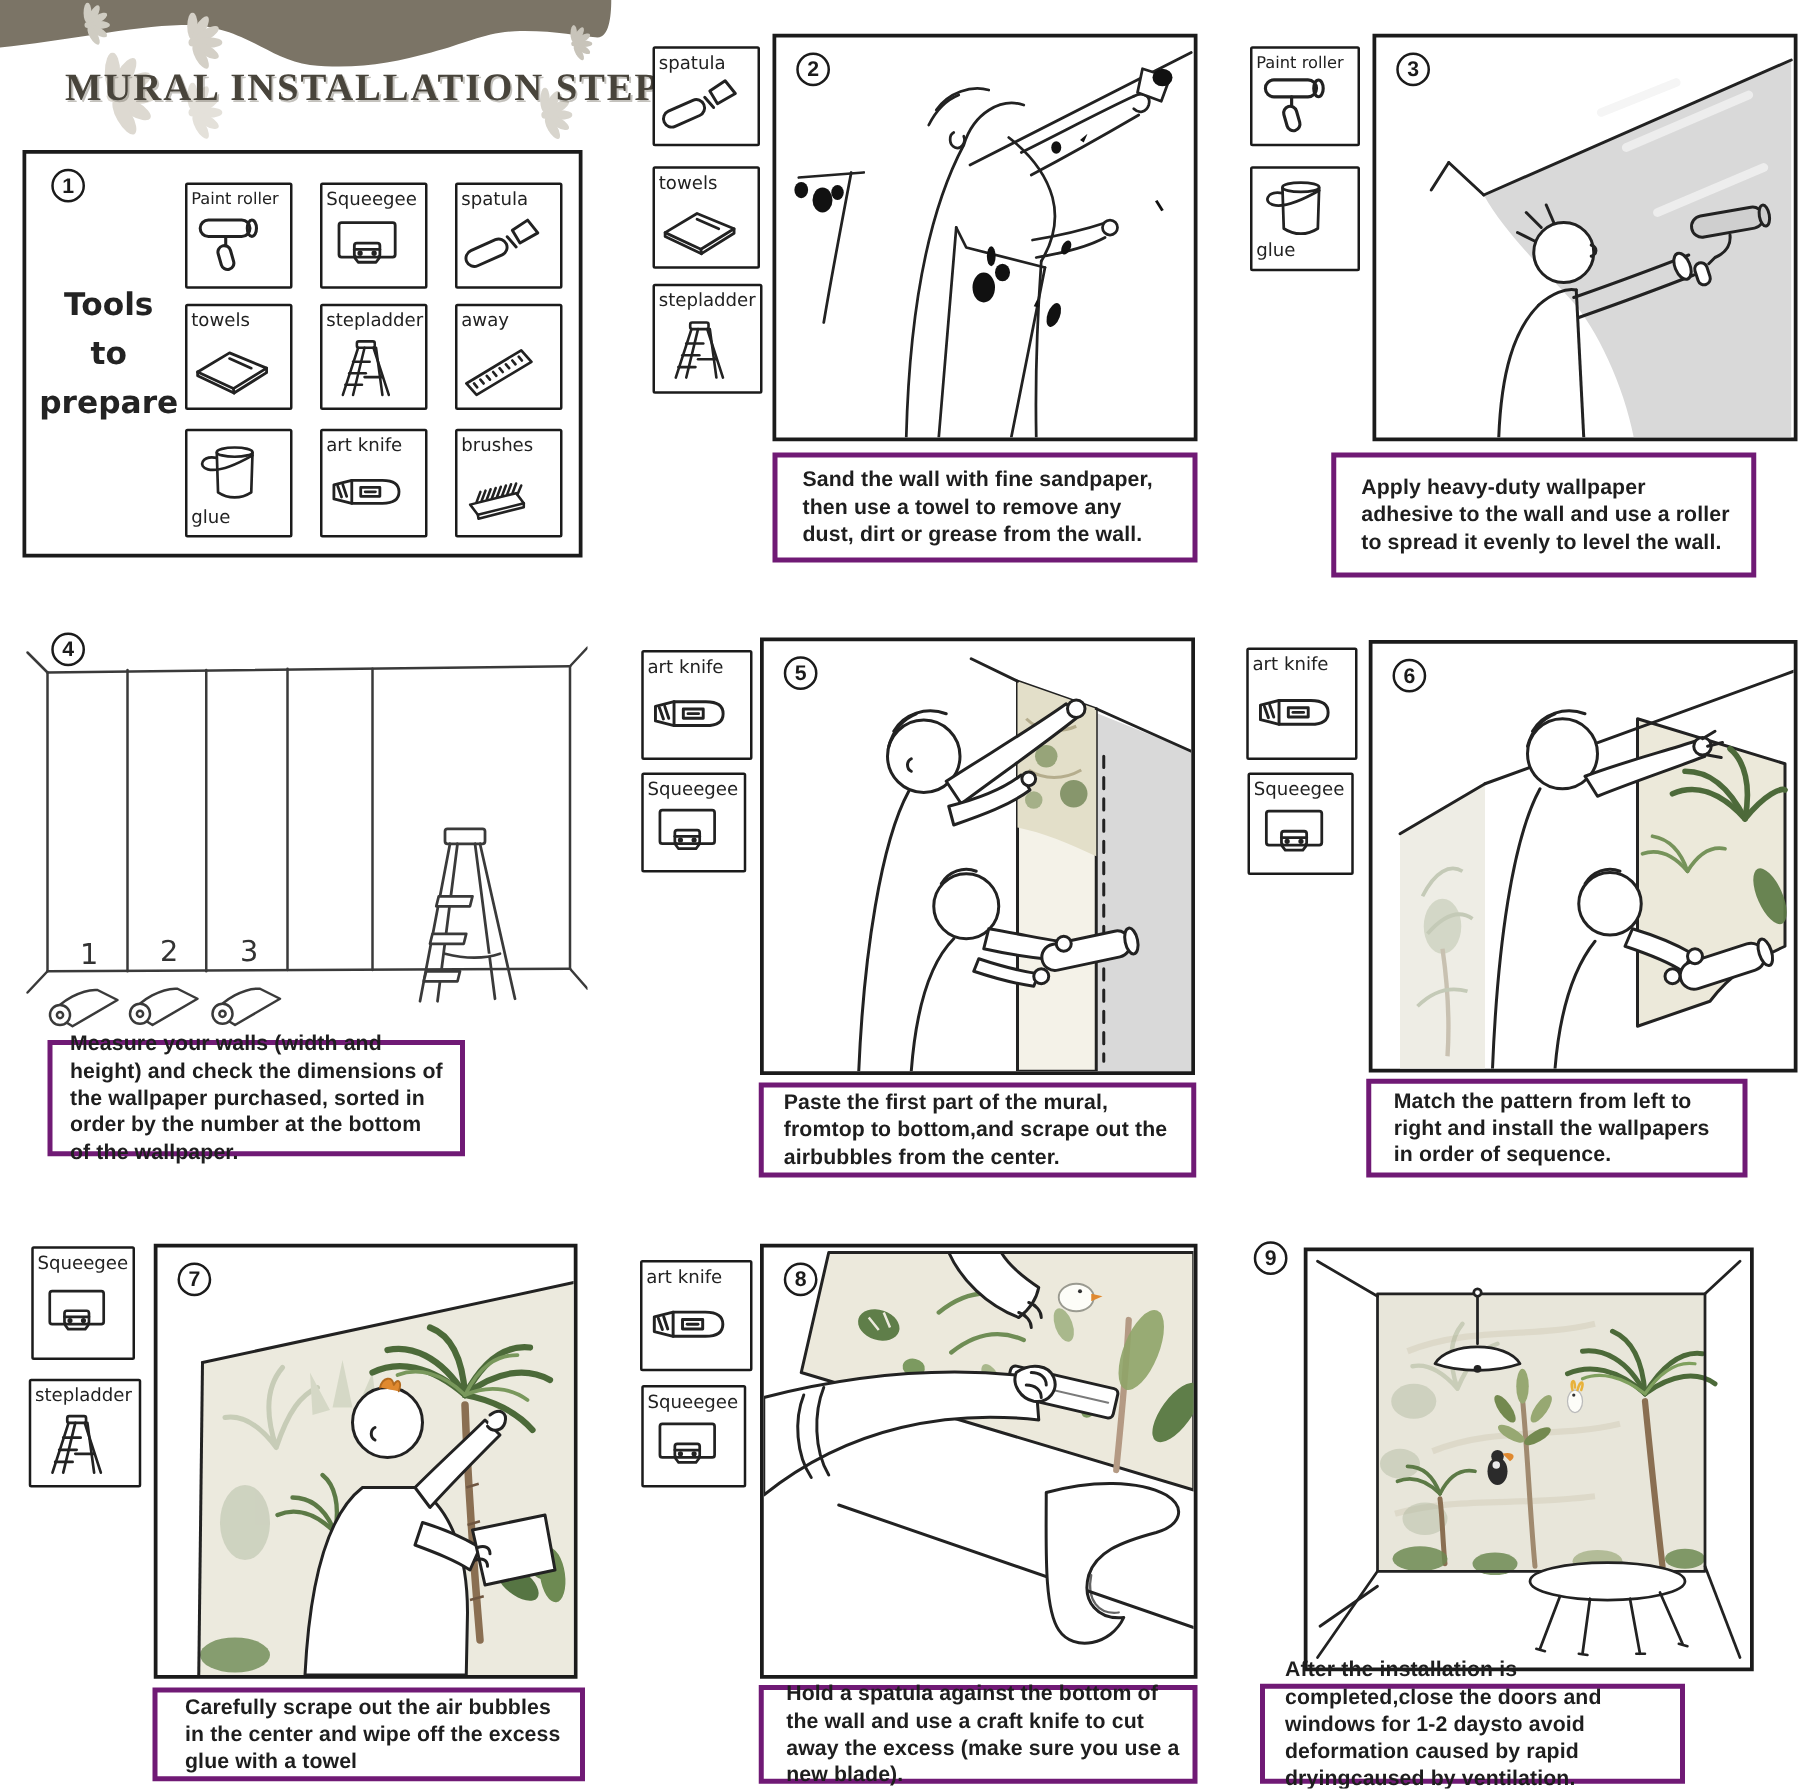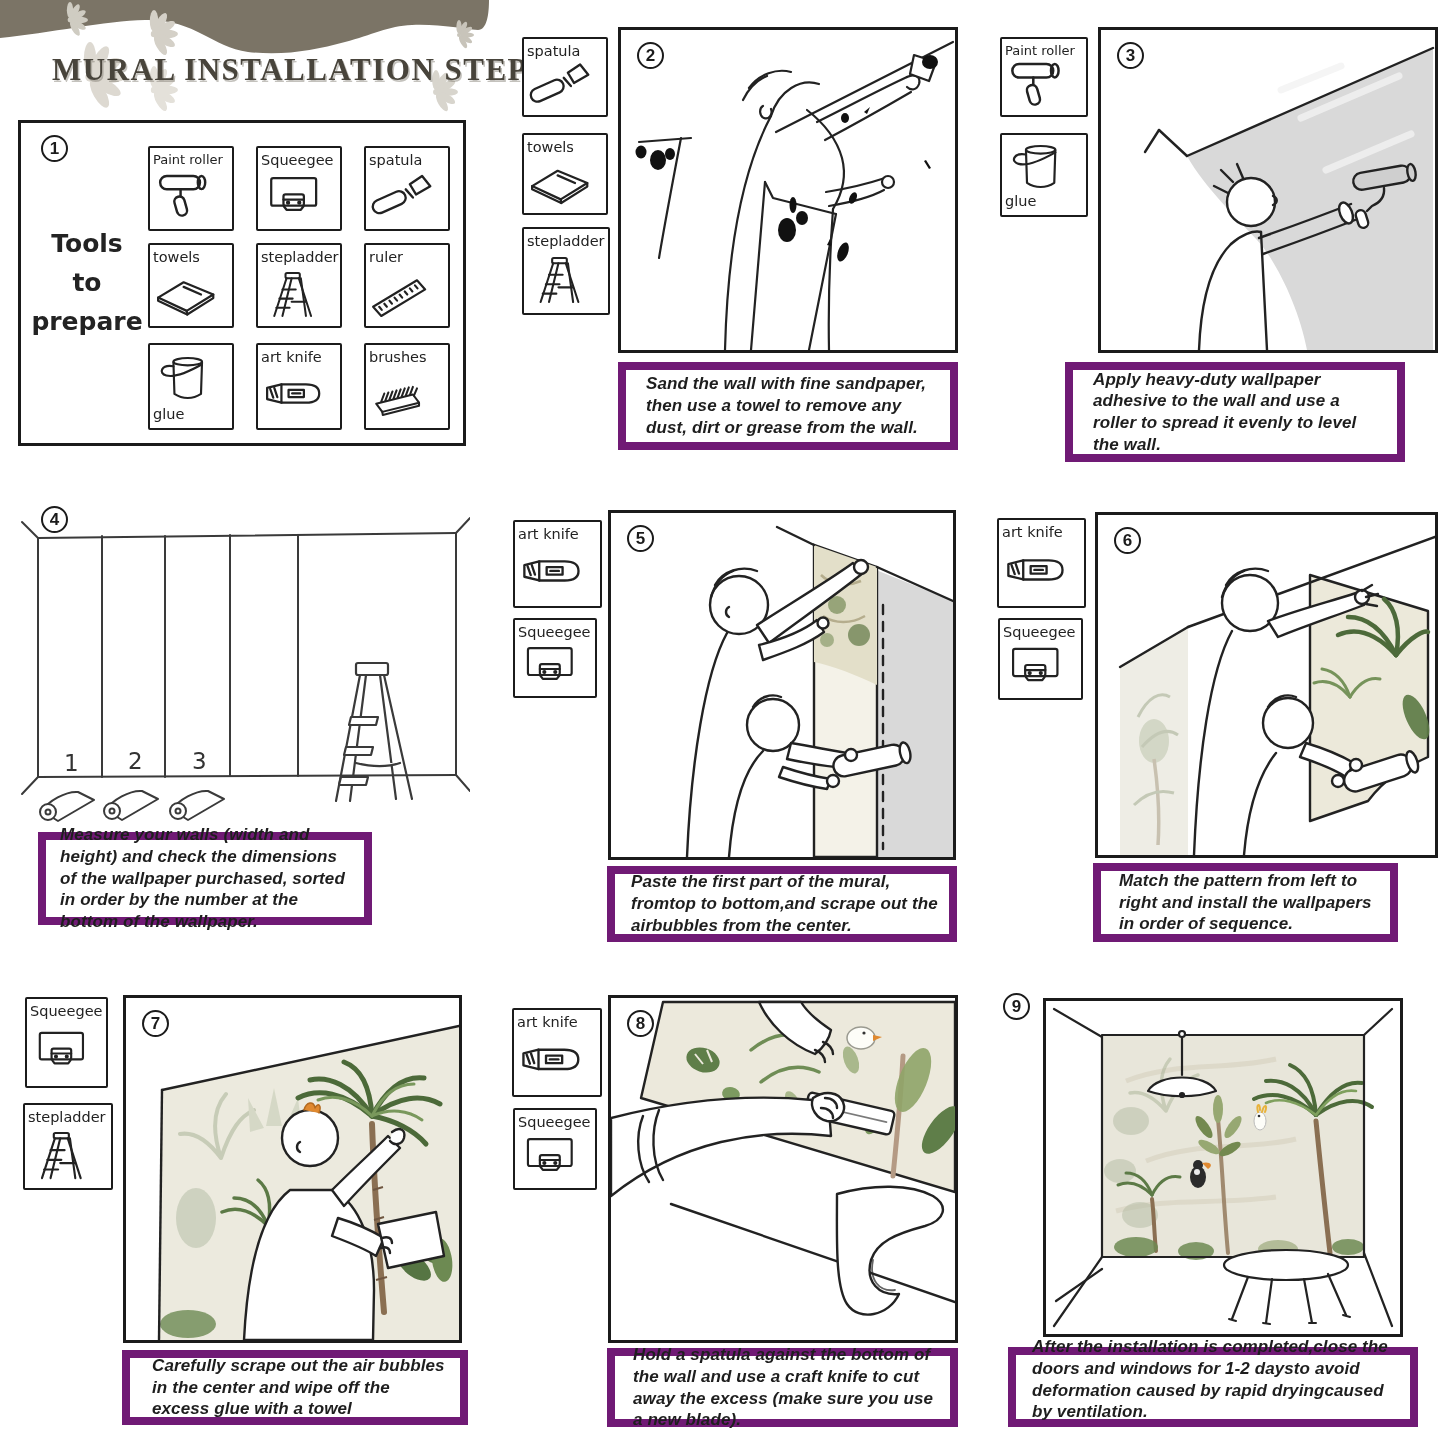--- a/index.html
+++ b/index.html
@@ -1,20 +1,20 @@
 <!DOCTYPE html>
 <html><head>
 <meta charset="utf-8">
 <style>
   html,body{margin:0;padding:0;background:#fff;}
   .page{position:relative;width:1445px;height:1431px;background:#fff;overflow:hidden;
         font-family:"Liberation Sans",sans-serif;color:#1b1b1b;}
   .abs{position:absolute;box-sizing:border-box;}
   .panel{border:3px solid #1b1b1b;background:#fff;overflow:hidden;}
-  .caption{border:8px solid #701a75;background:#fff;display:flex;align-items:center;font-style:italic;}
+  .caption{border:4px solid #701a75;background:#fff;display:flex;align-items:center;}
   .caption p{margin:0;font-size:17px;font-weight:bold;line-height:1.28;letter-spacing:.1px;color:#1e1e1e;}
   .badge{width:27px;height:27px;border:2px solid #1b1b1b;border-radius:50%;
          display:flex;align-items:center;justify-content:center;
          font-size:17px;font-weight:bold;background:#fff;z-index:5;}
   .toolbox{border:2px solid #1b1b1b;background:#fff;display:flex;flex-direction:column;
            padding:5px 3px 3px;border-radius:2px;}
   .toolbox.rev{flex-direction:column-reverse;padding:3px 3px 5px;}
   .toolbox .tlabel{font-family:"DejaVu Sans",sans-serif;font-size:14.5px;color:#222;
                    white-space:nowrap;line-height:1.1;}
   .toolbox svg{flex:1;width:86%;min-height:0;}
@@ -194,21 +194,21 @@
           <use href="#sym-towels"></use>
         </svg>
     </div>
     <div class="toolbox abs" style="left:235px;top:120px;width:86px;height:85px">
       <span class="tlabel">stepladder</span>
       <svg viewBox="0 0 64 48">
           <use href="#sym-stepladder"></use>
         </svg>
     </div>
     <div class="toolbox abs" style="left:343px;top:120px;width:86px;height:85px">
-      <span class="tlabel">ruler</span>
+      <span class="tlabel">away</span>
       <svg viewBox="0 0 64 48">
           <use href="#sym-ruler"></use>
         </svg>
     </div>
     <div class="toolbox rev abs" style="left:127px;top:220px;width:86px;height:87px">
       <span class="tlabel">glue</span>
       <svg viewBox="0 0 64 48">
           <use href="#sym-glue"></use>
         </svg>
     </div>
@@ -695,17 +695,17 @@
         <path d="M136,36 V74"></path>
         <circle cx="136" cy="33" r="3" fill="#fff"></circle>
         <path d="M102,90 C112,72 160,72 170,90 C150,97 122,97 102,90 Z" fill="#fff"></path>
         <circle cx="136" cy="94" r="2" fill="#222"></circle>
         <ellipse cx="240" cy="264" rx="62" ry="15" fill="#fff"></ellipse>
         <path d="M202,276 L186,318 M226,278 L220,322 M258,278 L266,322 M282,273 L300,314"></path>
         <path d="M183,318 l7,2 M217,322 l7,1 M263,322 l7,0 M297,314 l7,2" stroke-width="2"></path>
       </g>
     </svg>
   </section>
-  <div class="caption abs" style="left:1008px;top:1347px;width:410px;height:80px;padding:5px 8px 20px 16px">
+  <div class="caption abs" style="left:1008px;top:1347px;width:340px;height:80px;padding:5px 8px 20px 16px">
     <p>After the installation is completed,close the doors and windows for 1-2 daysto avoid deformation caused by rapid dryingcaused by ventilation.</p>
   </div>
 
 </div>
 
 </body></html>

